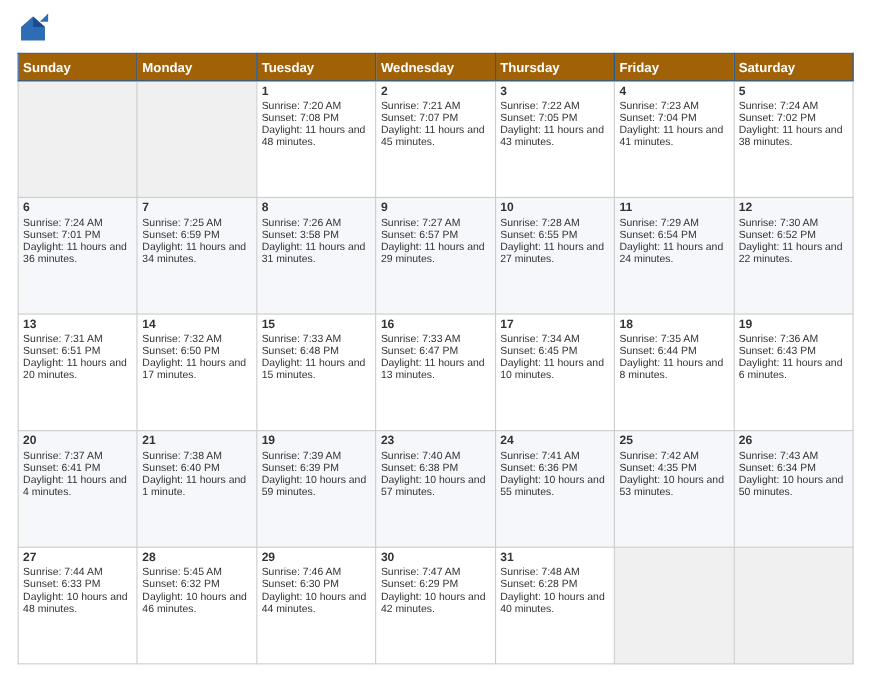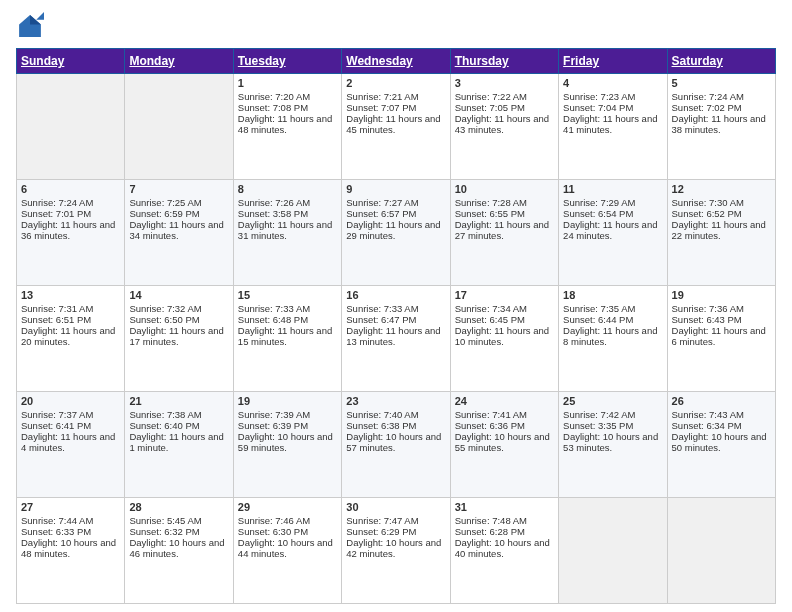--- a/index.html
+++ b/index.html
@@ -54,28 +54,27 @@
       margin-top: 2px;
     }
     .calendar {
       flex: 1;
       border: 1px solid #ccc;
       border-collapse: collapse;
       width: 100%;
       table-layout: fixed;
     }
     .calendar th {
-      background: #4c1d95;
+      background: #a16207;
       color: #fff;
       font-size: 12px;
       font-weight: bold;
       padding: 5px 4px;
       text-align: left;
       border: 1px solid #1a5a9f;
-      text-decoration: underline;
     }
     .calendar td {
       border: 1px solid #ccc;
       vertical-align: top;
       padding: 3px 4px;
       font-size: 9.5px;
       color: #333;
       height: 82px;
       background: #fff;
     }
@@ -279,21 +278,21 @@
           </td>
           <td>
             <span class="day-number">24</span>
             <div>Sunrise: 7:41 AM</div>
             <div>Sunset: 6:36 PM</div>
             <div>Daylight: 10 hours and 55 minutes.</div>
           </td>
           <td>
             <span class="day-number">25</span>
             <div>Sunrise: 7:42 AM</div>
-            <div>Sunset: 3:35 PM</div>
+            <div>Sunset: 4:35 PM</div>
             <div>Daylight: 10 hours and 53 minutes.</div>
           </td>
           <td>
             <span class="day-number">26</span>
             <div>Sunrise: 7:43 AM</div>
             <div>Sunset: 6:34 PM</div>
             <div>Daylight: 10 hours and 50 minutes.</div>
           </td>
         </tr>
         <tr>

